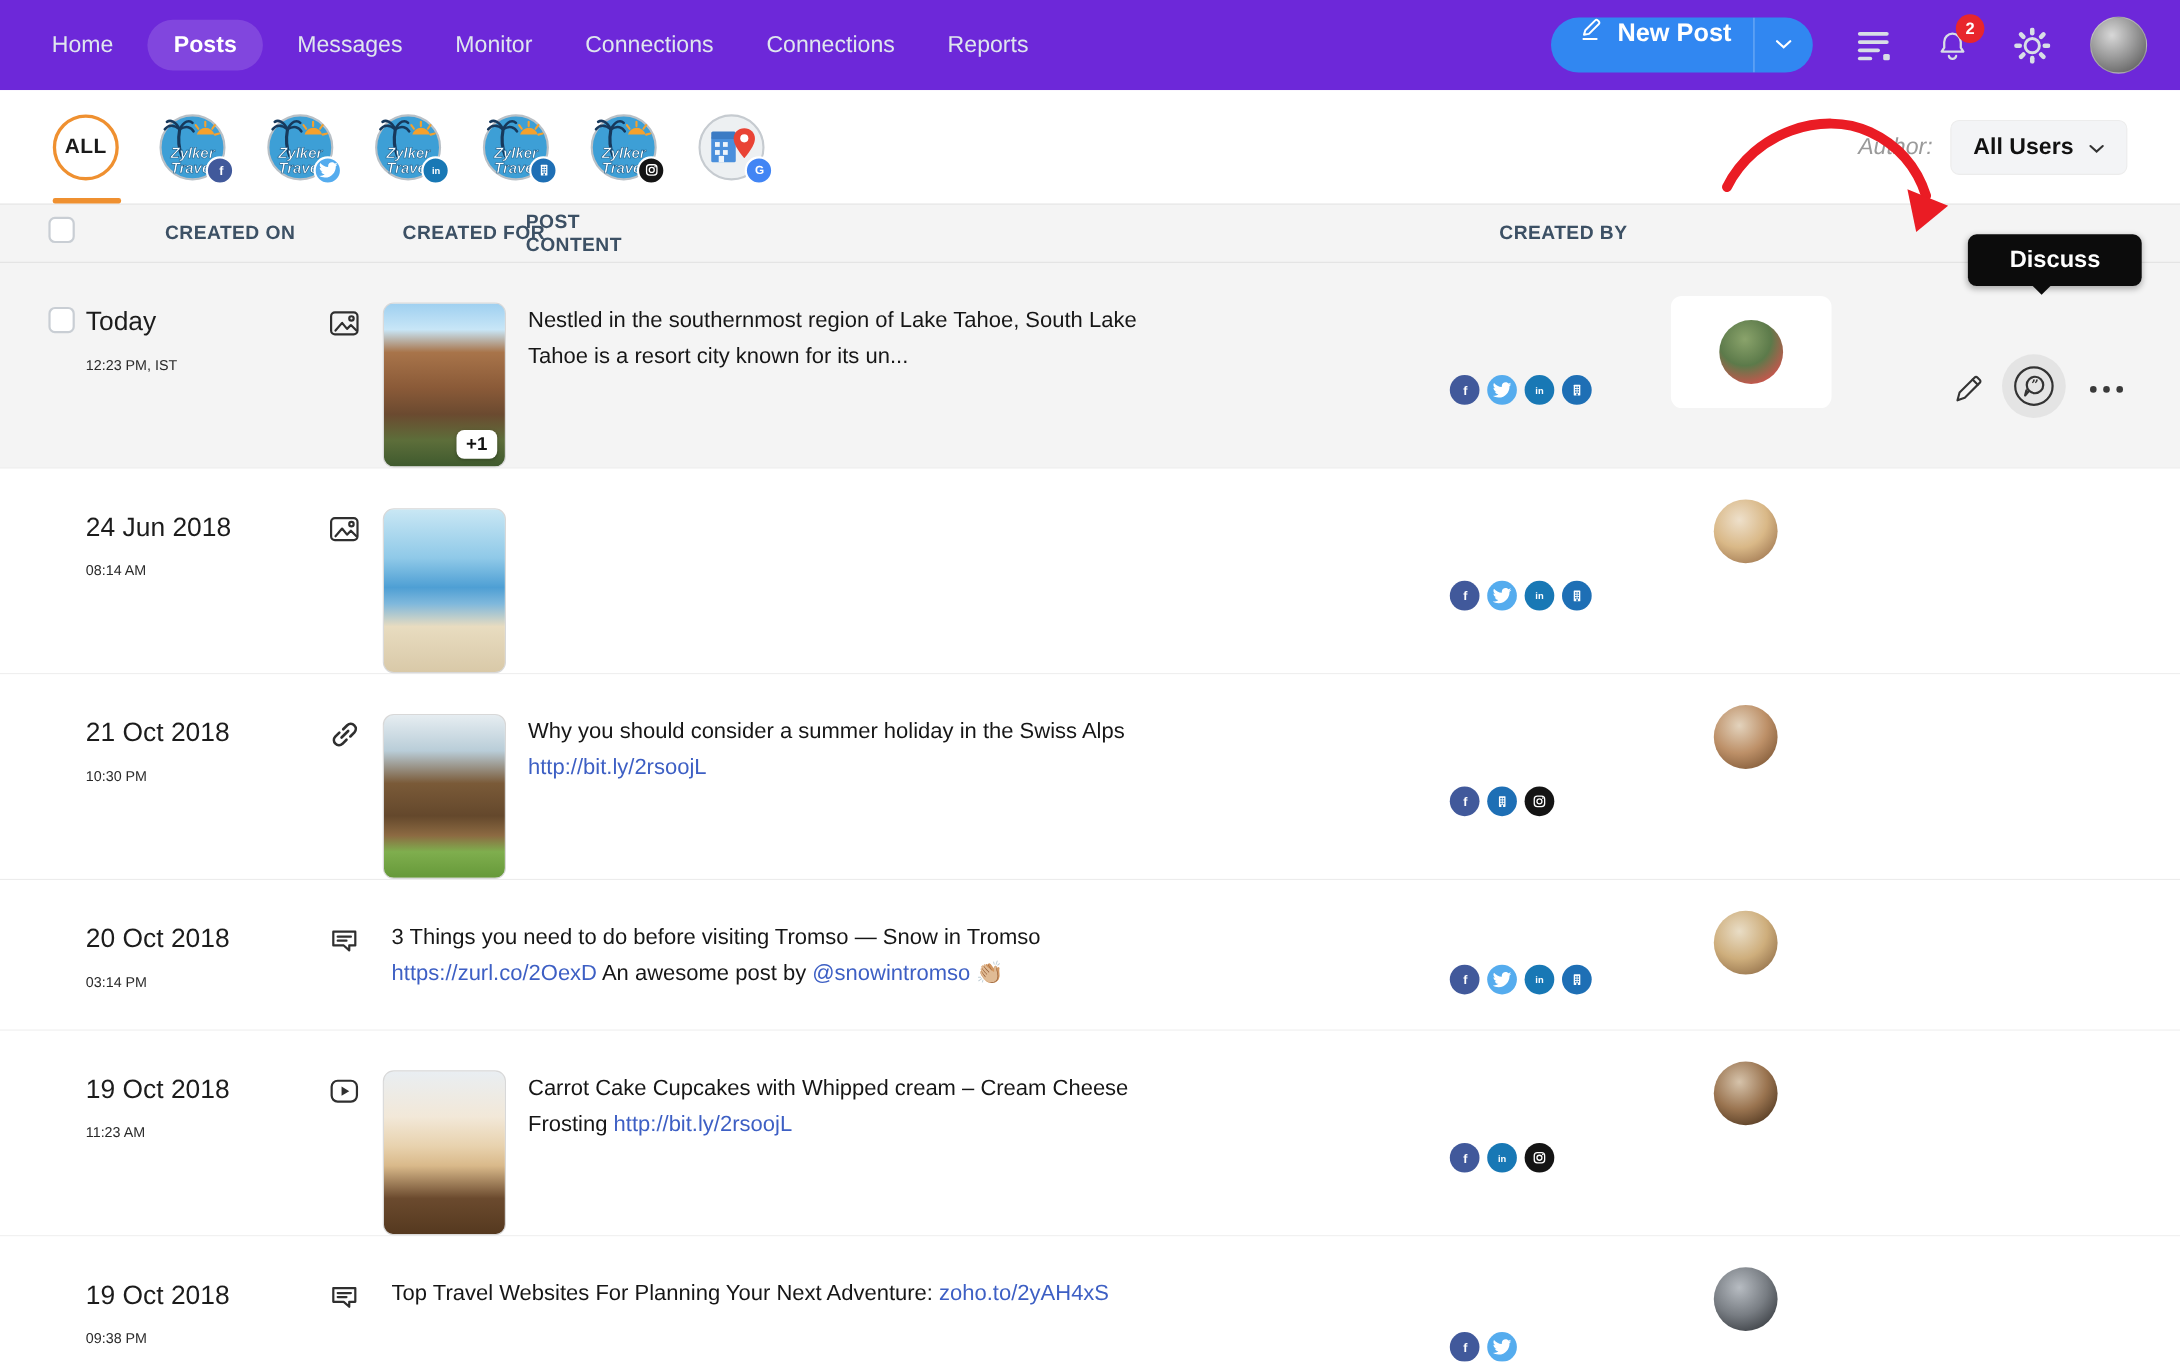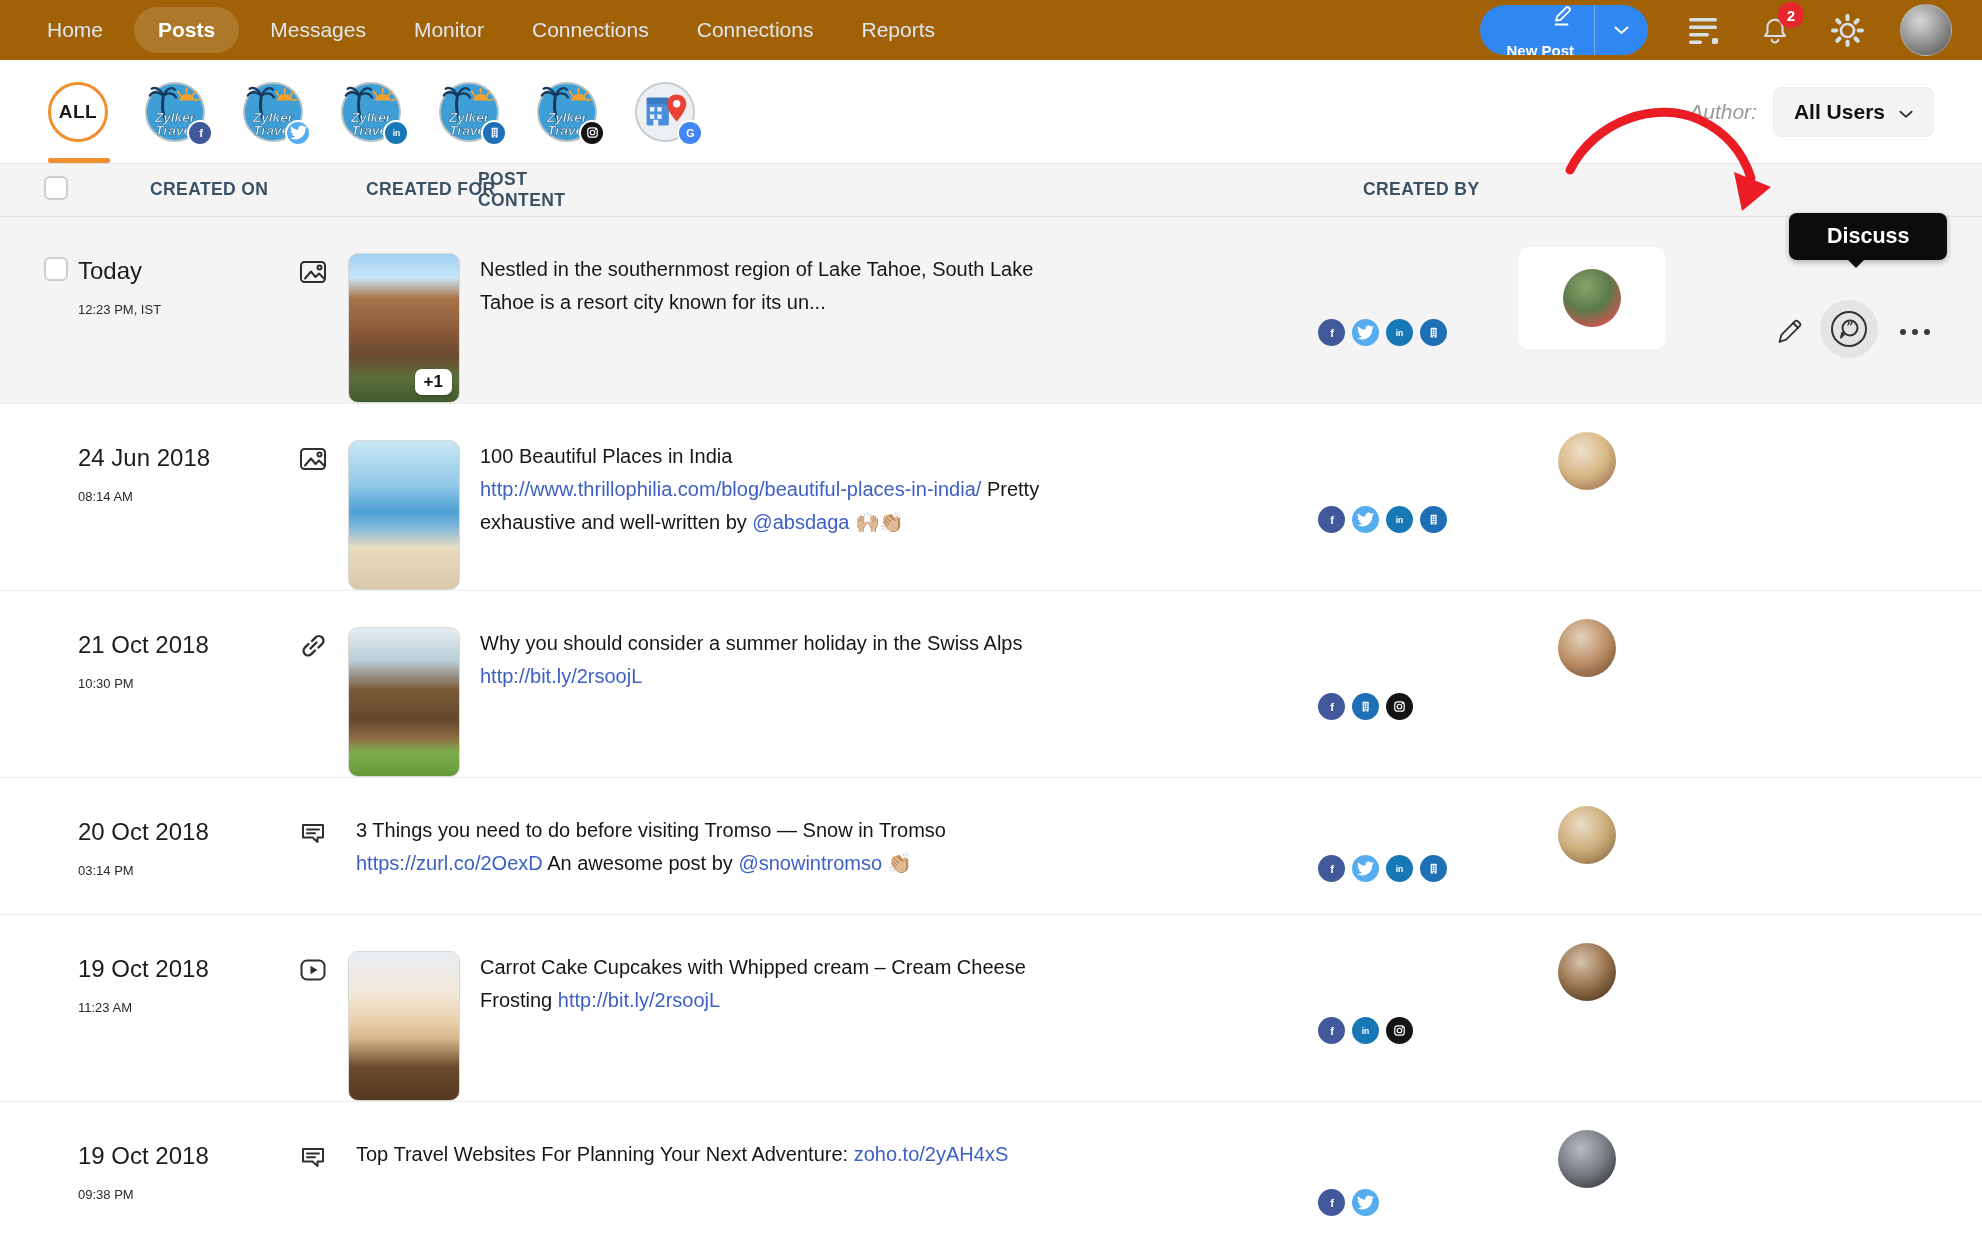--- a/index.html
+++ b/index.html
@@ -1,26 +1,26 @@
 <!DOCTYPE html>
 <html><head>
 <meta charset="utf-8">
 <style>
   * { margin:0; padding:0; box-sizing:border-box; }
   body { background:#fff; font-family:"Liberation Sans","DejaVu Sans",sans-serif; }
   .page { position:relative; width:1982px; height:1238px; background:#fff; overflow:hidden; }
 
   
-  .topnav { height:60px; background:#a16207; display:flex; align-items:center; padding:16px 30px; }
+  .topnav { height:82px; background:#6d28d9; display:flex; align-items:center; padding:16px 30px; }
   .nav-items { display:flex; align-items:center; gap:14px; }
   .nav-item { color:#dfe6ee; font-size:21px; padding:11px 17px; cursor:pointer; text-decoration:none; }
   .nav-item.active { background:rgba(255,255,255,0.14); border-radius:24px; color:#fff; font-weight:700; padding:11px 24px; }
   .nav-right { margin-left:auto; display:flex; align-items:center; }
   .new-post { display:flex; height:50px; border-radius:25px; overflow:hidden; background:#3187f1; color:#fff; cursor:pointer; }
-  .np-main { display:flex; align-items:flex-end; gap:12px; padding:0 20px 0 26px; font-size:15px; font-weight:700;flex-direction:column; }
+  .np-main { display:flex; align-items:flex-start; gap:12px; padding:0 20px 0 26px; font-size:23px; font-weight:700; }
   .np-caret { width:54px; display:flex; align-items:center; justify-content:center; border-left:1px solid rgba(255,255,255,0.35); }
   .nav-ic { margin-left:38px; width:34px; height:34px; display:flex; align-items:center; justify-content:center; position:relative; cursor:pointer; }
   .nav-ic svg { display:block; }
   .bell-badge { position:absolute; top:-11px; right:-12px; min-width:26px; height:26px; border-radius:13px; background:#e8262d; color:#fff; font-size:15px; font-weight:700; display:flex; align-items:center; justify-content:center; padding:0 6px; }
   .nav-avatar { width:52px; height:52px; border-radius:50%; margin-left:36px; background:radial-gradient(circle at 38% 32%, #d8d8d8, #9a9a9a 45%, #4c4c4c 100%); border:1px solid rgba(255,255,255,0.3); cursor:pointer; }
 
   
   .filterbar { height:103px; background:#fff; display:flex; align-items:center; padding:0 48px; position:relative; box-shadow:0 1px 0 #e3e3e3; }
   .all-filter { width:60px; height:60px; border-radius:50%; border:3px solid #ef9030; display:flex; align-items:center; justify-content:center; font-size:19px; font-weight:600; color:#1a1a1a; letter-spacing:0.5px; cursor:pointer; background:#fff; }
   .all-underline { position:absolute; left:48px; bottom:0; width:62px; height:5px; background:#ef9030; border-radius:2px; }
@@ -438,21 +438,20 @@
             <div class="pdate">24 Jun 2018</div>
             <div class="ptime">08:14 AM</div>
           </div>
           <div class="c-type"><span class="type-ic"><svg viewBox="0 0 34 34" fill="none" stroke="#2f2f2f" stroke-width="2" stroke-linecap="round" stroke-linejoin="round">
                 <rect x="5" y="7" width="24" height="20" rx="3.5"></rect>
                 <path d="M9 23.5 L15 16.5 L19.5 22 L23 18.5 L28 23.5"></path>
                 <circle cx="23.5" cy="12.5" r="2"></circle>
               </svg></span></div>
           <div class="c-content">
             <div class="thumb t-beach"></div>
-            <div class="post-text">100 Beautiful Places in India <a class="plink">http://www.thrillophilia.com/blog/beautiful-places-in-india/</a> Pretty exhaustive and well-written by <a class="plink">@absdaga</a> 🙌🏼👏🏼</div>
           </div>
           <div class="c-for">
             <span class="net" style="background:#41599b">
               <svg viewBox="0 0 27 27">
                 <text x="14.5" y="20.5" text-anchor="middle" font-size="18" font-weight="bold" fill="#fff" font-family="Liberation Sans,sans-serif">f</text>
               </svg>
             </span>
             <span class="net" style="background:#55acee">
               <svg viewBox="0 0 24 24" fill="#fff">
                 <path d="M23.954 4.569c-.885.389-1.83.654-2.825.775 1.014-.611 1.794-1.574 2.163-2.723-.951.555-2.005.959-3.127 1.184-.896-.959-2.173-1.559-3.591-1.559-2.717 0-4.92 2.203-4.92 4.917 0 .39.045.765.127 1.124C7.691 8.094 4.066 6.13 1.64 3.161c-.427.722-.666 1.561-.666 2.475 0 1.71.87 3.213 2.188 4.096-.807-.026-1.566-.248-2.228-.616v.061c0 2.385 1.693 4.374 3.946 4.827-.413.111-.849.171-1.296.171-.314 0-.615-.03-.916-.086.631 1.953 2.445 3.377 4.604 3.417-1.68 1.319-3.809 2.105-6.102 2.105-.39 0-.779-.023-1.17-.067 2.189 1.394 4.768 2.209 7.557 2.209 9.054 0 13.999-7.496 13.999-13.986 0-.209 0-.42-.015-.63.961-.689 1.8-1.56 2.46-2.548l-.047-.02z"></path>

